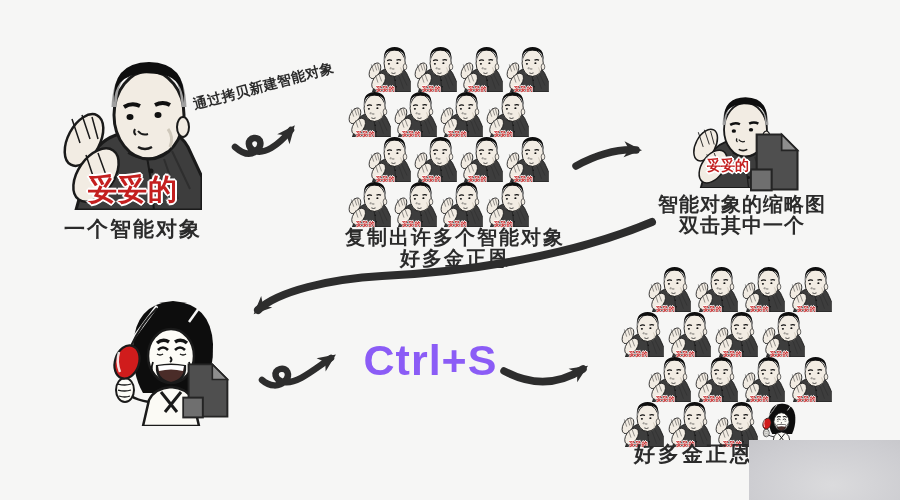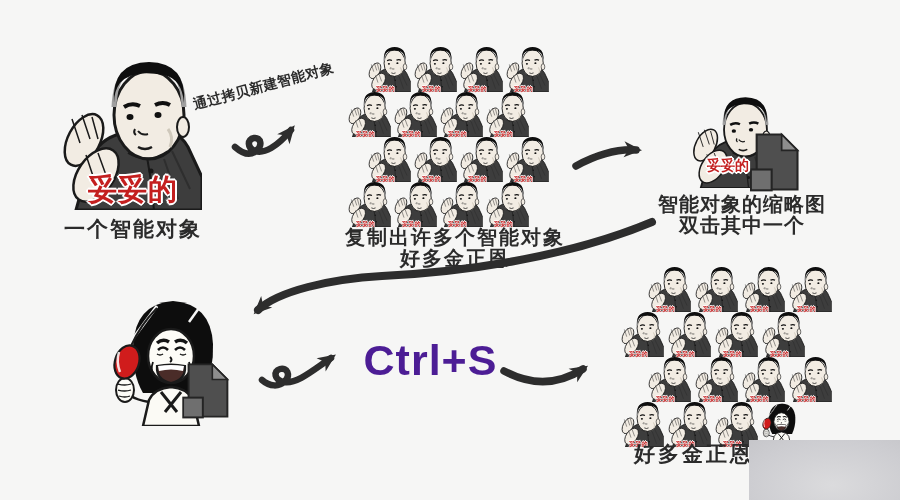--- a/index.html
+++ b/index.html
@@ -22,21 +22,21 @@
   #cap4{left:58px;top:418px;width:220px;font-size:20px;letter-spacing:1px;}
   #cap5{left:601px;top:443px;width:210px;font-size:21px;letter-spacing:3px;text-align:center;}
 
   #copy-label{
     position:absolute;left:196px;top:96px;width:160px;
     font-size:14px;font-weight:700;letter-spacing:0.5px;
     transform:rotate(-15deg);transform-origin:0 100%;
   }
   #ctrl-s{
     position:absolute;left:348px;top:336px;width:165px;text-align:center;
-    font-size:43px;font-weight:600;letter-spacing:1px;color:#4c1d95;
+    font-size:43px;font-weight:600;letter-spacing:1px;color:#8b5cf6;
   }
 
   .overlay-red{
     position:absolute;font-weight:700;color:#c41f1f;white-space:nowrap;
     text-shadow:-2px 0 0 #fff,2px 0 0 #fff,0 -2px 0 #fff,0 2px 0 #fff,
                 -1px -1px 0 #fff,1px -1px 0 #fff,-1px 1px 0 #fff,1px 1px 0 #fff;
   }
   #overlay-big{left:88px;top:170px;font-size:29px;letter-spacing:1px;}
   #overlay-small{left:707px;top:157px;font-size:14px;}
 

